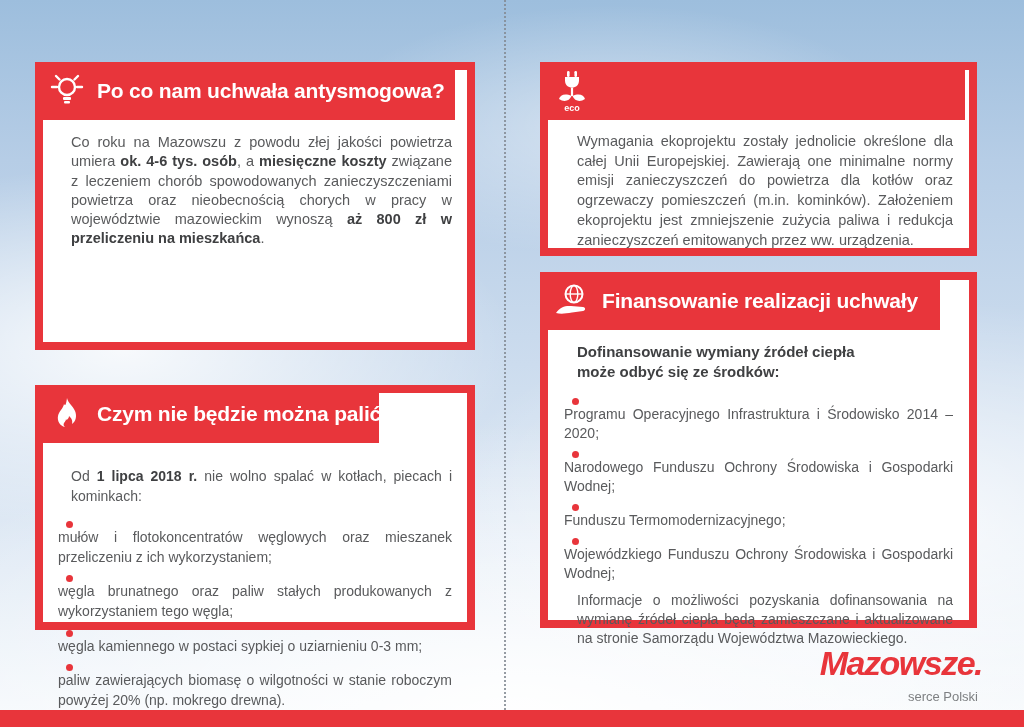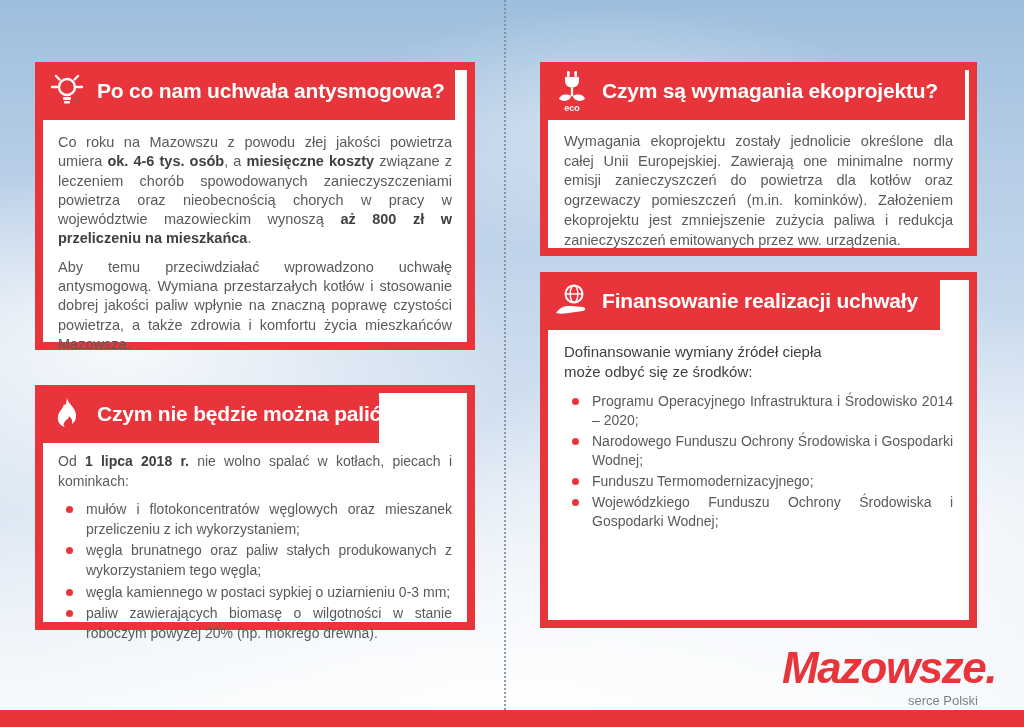--- a/index.html
+++ b/index.html
@@ -32,47 +32,47 @@
   }
   .banner h2{
     color:#fff;font-size:21px;font-weight:bold;margin:0;white-space:nowrap;
     font-family:"Liberation Sans",sans-serif;letter-spacing:-0.2px;
   }
   .icon{width:38px;height:44px;display:flex;align-items:center;justify-content:center;flex:0 0 auto;}
   .body{
     position:absolute;top:50px;left:0;right:0;bottom:0;
     color:var(--body-text);
   }
-  .body p{margin:0 0 9px 0;}
+  .body p{margin:0 0 9px 13px;}
   .justify{text-align:justify;}
   b{color:var(--bold-text);font-weight:bold;}
   #box-a{left:35px;top:62px;width:440px;height:288px;}
   #box-a .banner{width:420px;text-align:right;}
   #box-a .body{padding:13px 15px;font-size:14.5px;line-height:1.33;}
   #box-b{left:35px;top:385px;width:440px;height:245px;}
   #box-b .banner{width:344px;}
-  #box-b .body{padding:9px 15px;font-size:14px;line-height:1.4;}
+  #box-b .body{padding:24px 15px;font-size:14px;line-height:1.4;}
   #box-c{left:540px;top:62px;width:437px;height:194px;}
   #box-c .banner{width:425px;}
   #box-c .body{padding:12px 16px;font-size:14.5px;line-height:1.36;}
   #box-d{left:540px;top:272px;width:437px;height:356px;}
   #box-d .banner{width:400px;}
   #box-d .body{padding:12px 16px;font-size:14px;line-height:1.36;}
-  .lead{color:var(--bold-text);font-weight:normal;font-size:15px;line-height:1.35;margin:0 0 9px 0;text-align:left;}
+  .lead{color:var(--bold-text);font-weight:bold;font-size:15px;line-height:1.35;margin:0 0 9px 0;text-align:left;}
   ul.bullets{list-style:none;margin:0 0 8px 0;padding:0;}
-  ul.bullets li{display:flex;margin:0 0 2px 0;}
+  ul.bullets li{display:flex;margin:0 0 2px 0;flex-direction:column;}
   .dot{flex:0 0 auto;width:7px;height:7px;border-radius:50%;background:var(--red);margin:6px 13px 0 8px;}
   ul.bullets li .li-text{flex:1;text-align:justify;}
   .strip{position:absolute;left:0;bottom:0;width:1024px;height:17px;background:var(--red);}
   .logo{position:absolute;right:42px;top:646px;width:200px;text-align:right;}
   .wordmark{
     font-family:"Liberation Sans",sans-serif;font-weight:bold;font-style:italic;
-    color:var(--red);font-size:44px;line-height:1;letter-spacing:-1.5px;display:block;
+    color:var(--red);font-size:34px;line-height:1;letter-spacing:-1.5px;display:block;
   }
-  .tagline{display:block;color:#7e8083;font-size:13px;margin-top:3px;padding-right:4px;}
+  .tagline{display:block;color:#7e8083;font-size:13px;margin-top:9px;padding-right:4px;}
 </style>
 </head>
 <body>
 
 <div class="page">
 
   <div class="fold"></div>
 
   <section class="box" id="box-a">
     <div class="banner">
@@ -86,21 +86,20 @@
             <circle cx="18" cy="16" r="8"></circle>
           </g>
           <rect x="14" y="26" width="8" height="3" rx="1" fill="#fff"></rect>
           <rect x="15" y="30" width="6" height="2.4" rx="1" fill="#fff"></rect>
         </svg>
       </span>
       <h2>Po co nam uchwała antysmogowa?</h2>
     </div>
     <div class="body justify">
       <p><span>Co roku na Mazowszu z powodu złej jakości powietrza umiera </span><b>ok. 4-6 tys. osób</b><span>, a </span><b>miesięczne koszty</b><span> związane z leczeniem chorób spowodowanych zanieczyszczeniami powietrza oraz nieobecnością chorych w pracy w województwie mazowieckim wynoszą </span><b>aż 800 zł w przeliczeniu na mieszkańca</b><span>.</span></p>
-      <p>Aby temu przeciwdziałać wprowadzono uchwałę antysmogową. Wymiana przestarzałych kotłów i stosowanie dobrej jakości paliw wpłynie na znaczną poprawę czystości powietrza, a także zdrowia i komfortu życia mieszkańców Mazowsza.</p>
     </div>
   </section>
 
   <section class="box" id="box-b">
     <div class="banner">
       <span class="icon">
         <svg width="32" height="38" viewBox="0 0 32 38">
           <path fill="#fff" d="M16 3 C17 8 22 11 24 16 C26 21 25 26 21 29 C22 25 20 23 18 21 C18 24 15 25 13 28 C12 30 13 31 14 32 C9 31 6 26 7 21 C8 16 12 14 13 9 C14 11 15 11 16 3 Z"></path>
           <path fill="#e8353b" d="M15 24 C16 26 18 27 17.5 30 C17 32 15 32.5 14.5 31 C14 29 14.5 26 15 24 Z"></path>
         </svg>
@@ -136,21 +135,20 @@
         <svg width="34" height="44" viewBox="0 0 34 44">
           <rect x="12" y="2" width="2.6" height="6" rx="1.2" fill="#fff"></rect>
           <rect x="19.4" y="2" width="2.6" height="6" rx="1.2" fill="#fff"></rect>
           <path fill="#fff" d="M10 8 h14 v3.5 c0 4.5 -3 7 -7 7 s-7 -2.5 -7 -7 Z"></path>
           <line x1="17" y1="18.5" x2="17" y2="27" stroke="#fff" stroke-width="2.2"></line>
           <path fill="#fff" d="M16.5 27 C10 24 5 26 4 30 C9 33.5 14.5 32 16.5 27 Z"></path>
           <path fill="#fff" d="M17.5 27 C24 24 29 26 30 30 C25 33.5 19.5 32 17.5 27 Z"></path>
           <text x="17" y="42" text-anchor="middle" font-family="Liberation Sans, sans-serif" font-size="9" font-weight="bold" fill="#fff">eco</text>
         </svg>
       </span>
-      <h2>Czym są wymagania ekoprojektu?</h2>
     </div>
     <div class="body justify">
       <p>Wymagania ekoprojektu zostały jednolicie określone dla całej Unii Europejskiej. Zawierają one minimalne normy emisji zanieczyszczeń do powietrza dla kotłów oraz ogrzewaczy pomieszczeń (m.in. kominków). Założeniem ekoprojektu jest zmniejszenie zużycia paliwa i redukcja zanieczyszczeń emitowanych przez ww. urządzenia.</p>
     </div>
   </section>
 
   <section class="box" id="box-d">
     <div class="banner">
       <span class="icon">
         <svg width="38" height="40" viewBox="0 0 38 40">
@@ -177,20 +175,21 @@
           </li>
         <li>
             <span class="dot"></span>
             <span class="li-text">Funduszu Termomodernizacyjnego;</span>
           </li>
         <li>
             <span class="dot"></span>
             <span class="li-text">Wojewódzkiego Funduszu Ochrony Środowiska i Gospodarki Wodnej;</span>
           </li>
       </ul>
+      <p class="justify">Informacje o możliwości pozyskania dofinansowania na wymianę źródeł ciepła będą zamieszczane i aktualizowane na stronie Samorządu Województwa Mazowieckiego.</p>
     </div>
   </section>
 
   <div class="logo">
     <span class="wordmark">Mazowsze.</span>
     <span class="tagline">serce Polski</span>
   </div>
 
   <div class="strip"></div>
 

